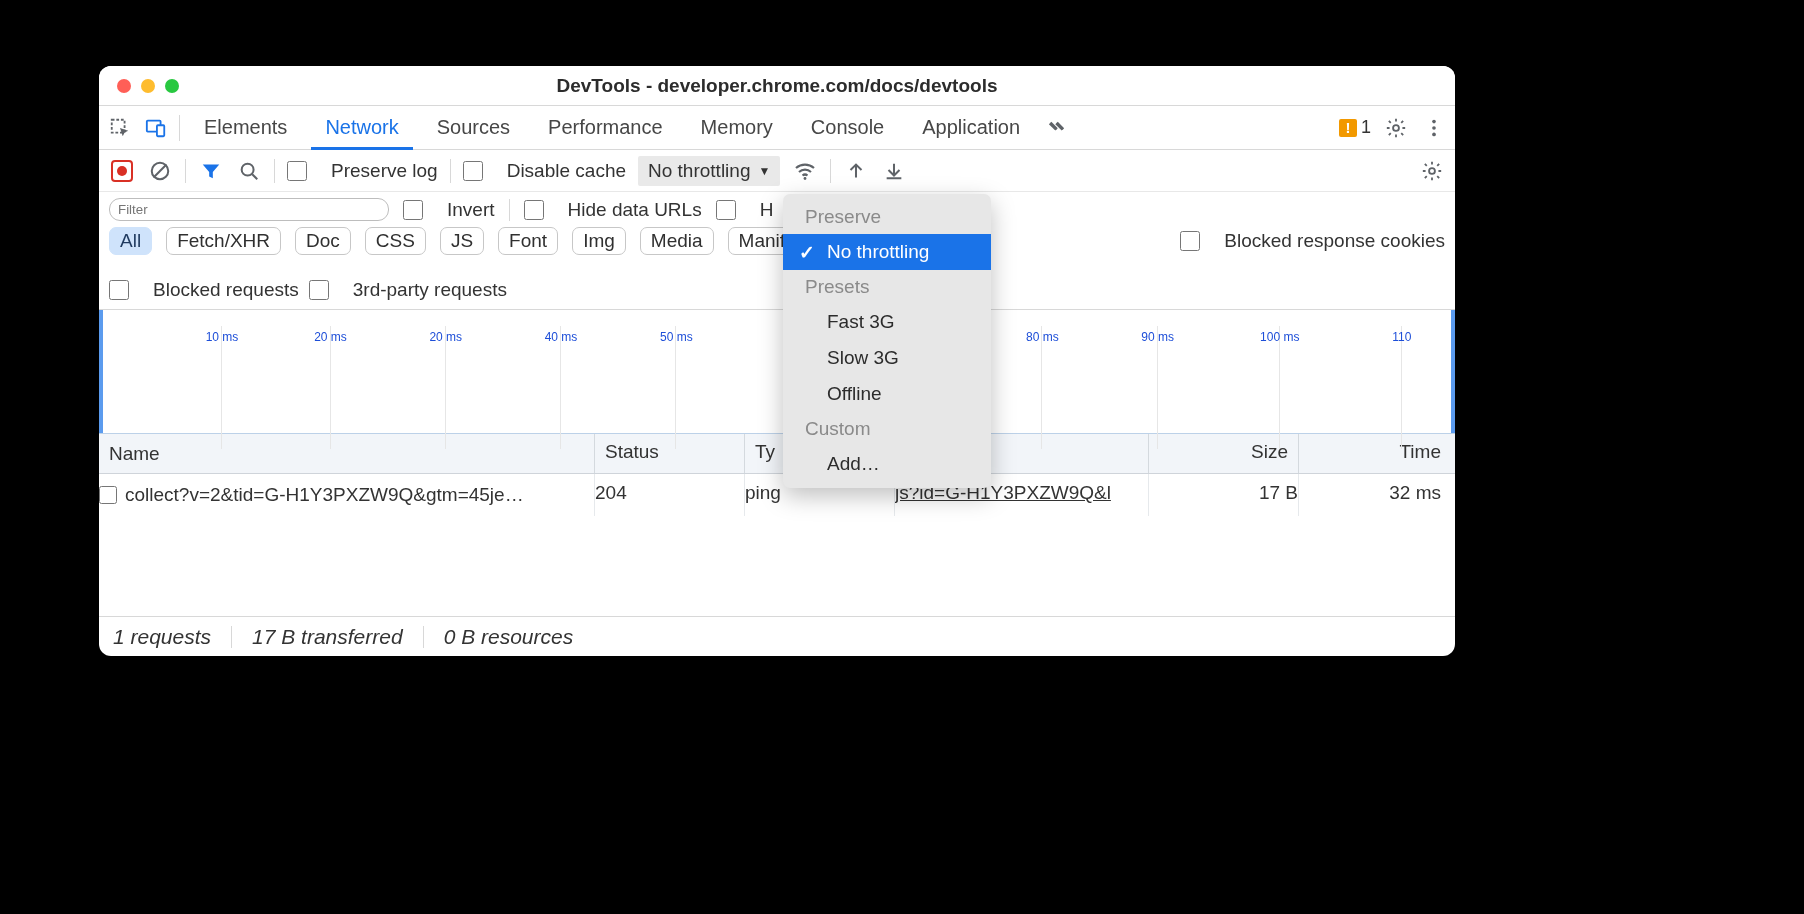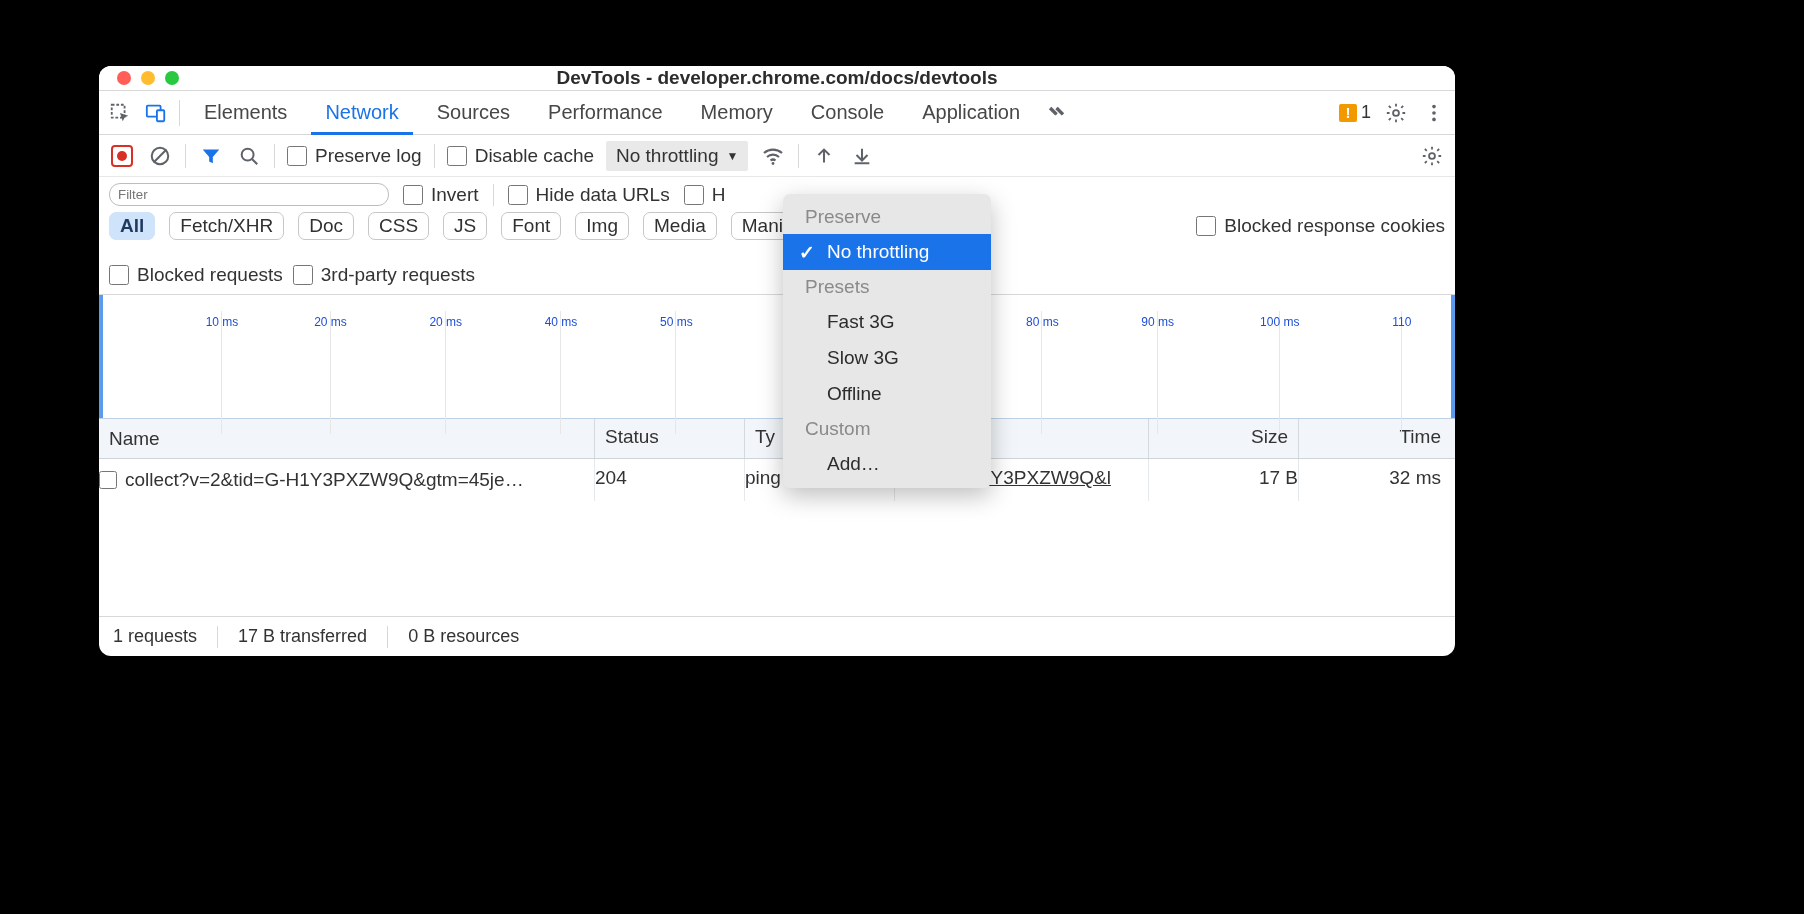--- a/index.html
+++ b/index.html
@@ -1,20 +1,20 @@
 <!DOCTYPE html>
 <html><head>
 <meta charset="utf-8">
 <style>
   * { box-sizing: border-box; margin: 0; padding: 0; }
   html, body { width: 1804px; height: 914px; background: #000; font-family: -apple-system, BlinkMacSystemFont, "Segoe UI", Helvetica, Arial, sans-serif; }
   .canvas { position: relative; width: 1804px; height: 914px; background: #000; }
   .window { position: absolute; left: 99px; top: 66px; width: 1356px; height: 590px; background: #fff; border-radius: 12px; box-shadow: 0 20px 50px rgba(0,0,0,0.55); overflow: hidden; display: flex; flex-direction: column; }
   
-  .titlebar { height: 25px; background: #fff; border-bottom: 1px solid #d8d8d8; display: flex; align-items: center; font-size: 19px; font-weight: 600; color: #2c2c2c; position: relative; }
+  .titlebar { height: 40px; background: #fff; border-bottom: 1px solid #d8d8d8; display: flex; align-items: center; font-size: 19px; font-weight: 600; color: #2c2c2c; position: relative; }
   .traffic { display: flex; gap: 10px; position: absolute; left: 18px; }
   .tl { width: 14px; height: 14px; border-radius: 50%; }
   .tl.red { background: #ff5f57; }
   .tl.yel { background: #febc2e; }
   .tl.grn { background: #28c840; }
   .title-text { margin: 0 auto; }
   
   .maintabs { height: 44px; border-bottom: 1px solid #d8d8d8; display: flex; align-items: center; padding: 0 8px; gap: 6px; font-size: 20px; color: #444; }
   .mt-left { display: flex; align-items: center; gap: 10px; }
   .mt-right { margin-left: auto; display: flex; align-items: center; gap: 12px; }
@@ -22,50 +22,50 @@
   .icon svg { width: 22px; height: 22px; }
   .maintab { padding: 8px 14px; cursor: pointer; color: #474747; }
   .maintab.active { color: #1a73e8; border-bottom: 3px solid #1a73e8; margin-bottom: -3px; }
   .issues-badge { display: flex; align-items: center; gap: 4px; color: #333; font-size: 18px; }
   .issues-badge .sq { width: 18px; height: 18px; background: #f29900; color: #fff; display: flex; align-items: center; justify-content: center; font-size: 15px; font-weight: 700; border-radius: 2px; }
   
   .nettool { height: 42px; border-bottom: 1px solid #e8e8e8; display: flex; align-items: center; padding: 0 10px; gap: 12px; font-size: 19px; color: #333; }
   .nettool .sep { width: 1px; height: 24px; background: #d8d8d8; }
   .nettool .iconbtn { display: flex; align-items: center; justify-content: center; width: 26px; height: 26px; }
   .record-outer { width: 22px; height: 22px; border: 2px solid #d93025; border-radius: 4px; display: flex; align-items: center; justify-content: center; }
-  .chk { display: flex; align-items: center; gap: 8px; }
+  .chk { display: flex; align-items: center; gap: 24px; }
   .chk input { width: 20px; height: 20px; accent-color: #1a73e8; }
   .throttle-combo { display: flex; align-items: center; gap: 8px; background: #e9e9e9; padding: 4px 10px; border-radius: 2px; position: relative; }
   .throttle-combo .tri { font-size: 12px; }
   
   .filterrow { display: flex; align-items: center; gap: 14px; padding: 6px 10px; font-size: 19px; color: #333; flex-wrap: wrap; border-bottom: 0; }
   .filterbox { border: 1px solid #bdbdbd; border-radius: 11px; padding: 3px 8px; width: 280px; color: #777; }
   .pill { border: 1px solid #c7c7c7; border-radius: 7px; padding: 2px 10px; background: #fff; font-size: 19px; color: #303030; cursor: pointer; }
-  .pill.active { background: #cfe3fb; border-color: #cfe3fb; color: #1f3a5f; font-weight: bold; }
+  .pill.active { background: #cfe3fb; border-color: #cfe3fb; color: #1f3a5f; }
   .filterrow2 { display: flex; align-items: center; gap: 10px; padding: 4px 10px 8px 10px; font-size: 19px; color: #333; flex-wrap: wrap; border-bottom: 1px solid #d8d8d8; margin-top: 14px; }
   
   .timeline { height: 124px; border-bottom: 1px solid #bcd1e8; position: relative; background: #fff; }
   .tick { position: absolute; top: 16px; height: 100%; border-left: 1px solid #e6e6e6; font-size: 12px; color: #1d4ed8; }
   .tick span { position: absolute; top: 4px; left: -30px; width: 60px; text-align: center; white-space: nowrap; }
   .timeline .edge { position: absolute; top: 0; bottom: 0; width: 4px; background: #5b9bee; }
   
   .tblhead { display: flex; height: 40px; border-bottom: 1px solid #cfd4da; background: #f2f5f9; font-size: 19px; color: #333; }
   .tblhead > div { padding: 7px 10px; border-right: 1px solid #d4d9de; overflow: hidden; text-overflow: ellipsis; white-space: nowrap; }
   .tblrow { display: flex; height: 42px; font-size: 19px; color: #333; }
   .tblrow > div { padding: 8px 0; border-right: 1px solid #e6e9ec; overflow: hidden; text-overflow: ellipsis; white-space: nowrap; }
   .col-name { width: 496px; display: flex; align-items: center; gap: 8px; }
   .col-status { width: 150px; }
   .col-type { width: 150px; }
   .col-init { width: 254px; }
   .col-size { width: 150px; text-align: right; }
   .col-time { flex: 1; text-align: right; padding-right: 14px !important; border-right: none !important; }
   .col-init span { text-decoration: underline; }
   .tblbody { flex: 1; background: #fff; }
   
-  .statusbar { height: 40px; border-top: 1px solid #d8d8d8; display: flex; align-items: center; gap: 20px; padding: 0 14px; font-size: 18px; color: #333; }
+  .statusbar { height: 40px; border-top: 1px solid #d8d8d8; display: flex; align-items: center; gap: 20px; padding: 0 14px; font-size: 21px; color: #333; font-style: italic; }
   .statusbar .sdiv { width: 1px; height: 22px; background: #d8d8d8; }
   
   .dropdown { position: absolute; left: 684px; top: 128px; width: 208px; background: #e7e7e7; border-radius: 7px; box-shadow: 0 8px 24px rgba(0,0,0,0.25); padding: 6px 0; font-size: 19px; color: #2c2c2c; z-index: 50; }
   .dropdown .grp { color: #8a8a8a; padding: 6px 22px; }
   .dropdown .opt { padding: 7px 22px 7px 44px; position: relative; cursor: pointer; }
   .dropdown .opt.sel { background: #1a73e8; color: #fff; }
   .dropdown .opt.sel::before { content: "✓"; position: absolute; left: 16px; top: 7px; font-weight: 700; }
   .spacer-fill { flex: 1; }
 </style>
 </head>

